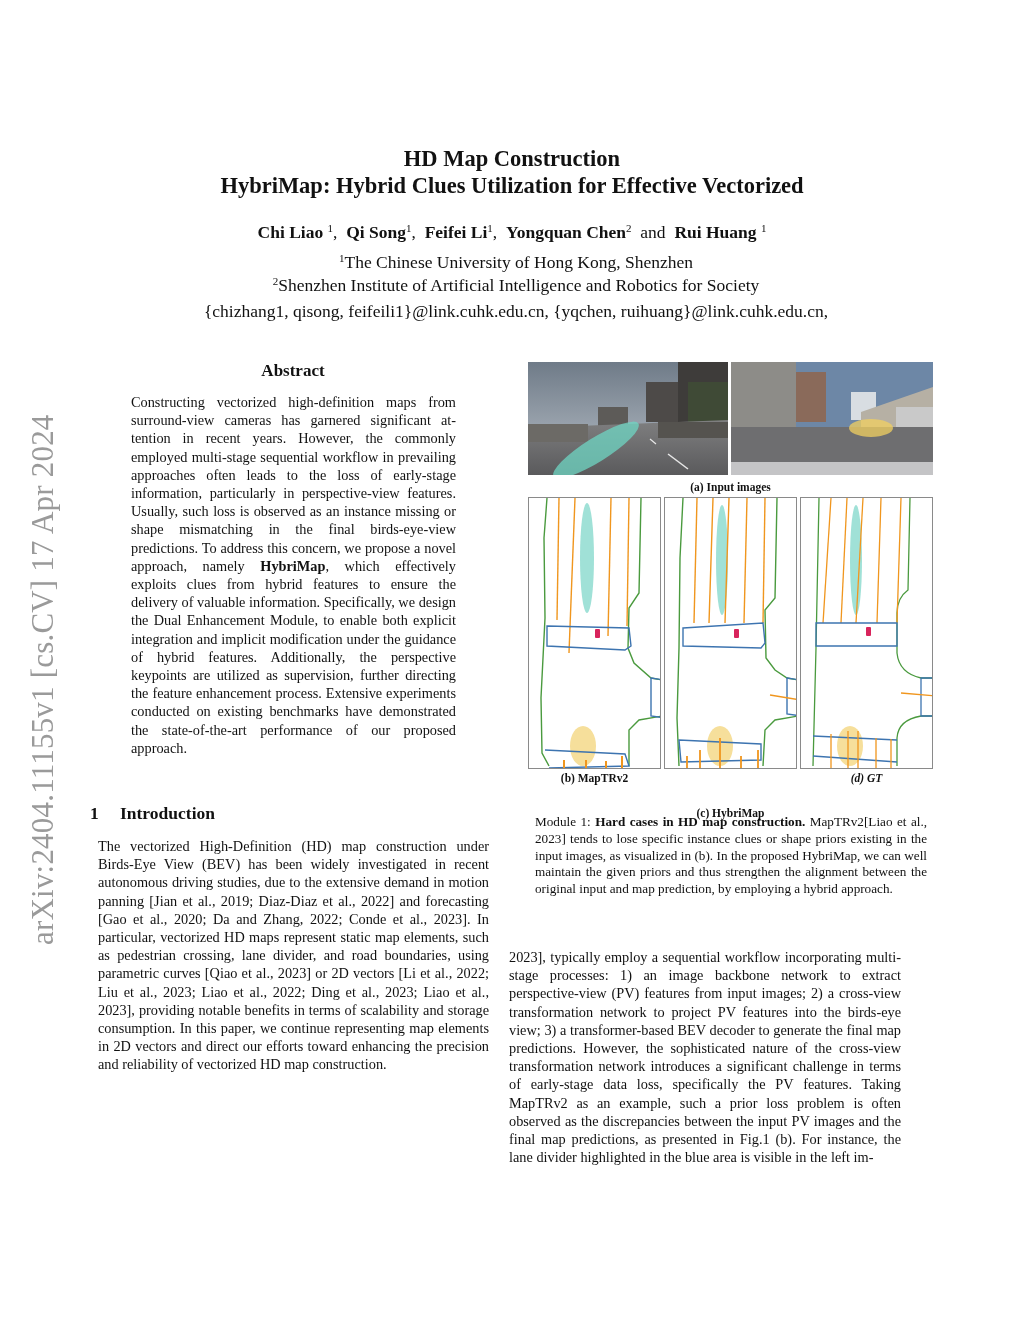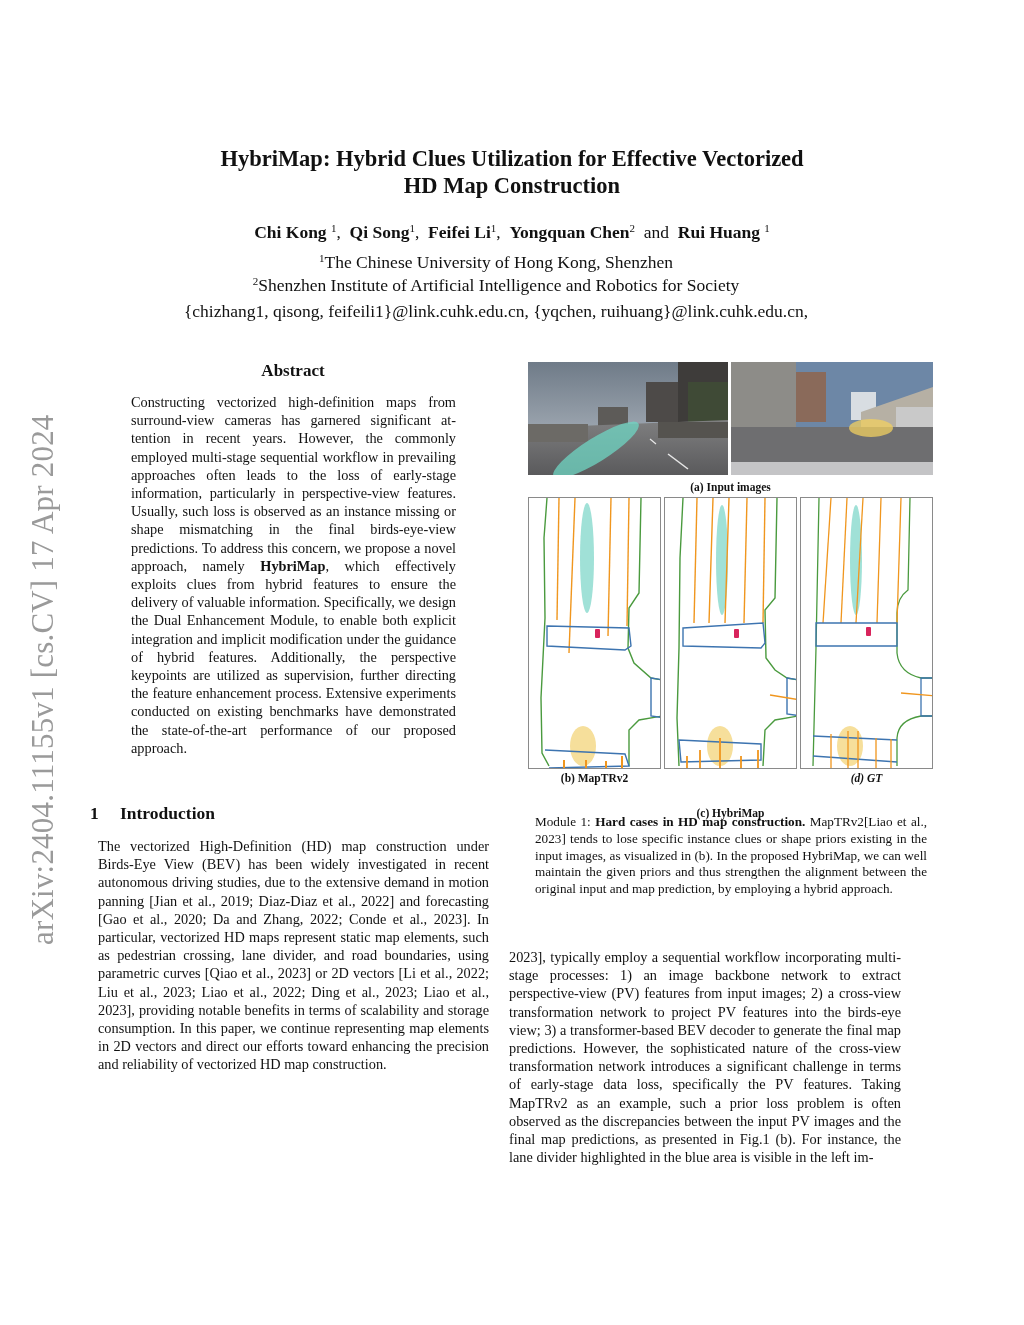--- a/index.html
+++ b/index.html
@@ -4,21 +4,21 @@
 <style>
   html, body { margin: 0; padding: 0; background: #ffffff; }
   body { width: 1024px; height: 1325px; position: relative; overflow: hidden;
          font-family: "Liberation Serif", "DejaVu Serif", serif; color: #111; }
   .abs { position: absolute; }
   #title { left: 130px; width: 764px; top: 145px; text-align: center;
            font-weight: bold; font-size: 22.5px; line-height: 27px; }
   #authors { left: 100px; width: 824px; top: 222px; text-align: center; font-size: 17.5px; }
   #authors b { font-weight: bold; }
   #authors sup { font-size: 11px; vertical-align: 6px; }
-  .affil { left: 84px; width: 824px; text-align: center; font-size: 17.5px; }
+  .affil { left: 104px; width: 824px; text-align: center; font-size: 17.5px; }
   .affil sup { font-size: 11px; vertical-align: 6px; }
   #affil1 { top: 252px; } #affil2 { top: 275px; } #emails { top: 301px; }
   #arxiv { left: 0; top: 0; width: 620px; height: 60px; color: #9a9a9a; font-size: 31px;
            transform-origin: 0 0; transform: translate(25px, 945px) rotate(-90deg);
            white-space: nowrap; letter-spacing: 0.2px; }
   .col { font-size: 14.3px; line-height: 18.2px; text-align: justify; }
   .col p { margin: 8px; hyphens: manual; }
   #abstract-head { left: 115px; width: 356px; top: 361px; text-align: center;
                    font-weight: bold; font-size: 17px; }
   #abstract { left: 123px; width: 341px; top: 385px; }
@@ -36,26 +36,26 @@
   svg { display: block; }
   .label-photo { position: absolute; top: 119px; left: 0; width: 405px; }
   .label-map { position: absolute; top: 410px; width: 133px; }
 </style>
 </head>
 <body>
 
 <div id="arxiv" class="abs">arXiv:2404.11155v1  [cs.CV]  17 Apr 2024</div>
 
 <div id="title" class="abs">
+  <div>HD Map Construction</div>
   <div>HybriMap: Hybrid Clues Utilization for Effective Vectorized</div>
-  <div>HD Map Construction</div>
 </div>
 
 <div id="authors" class="abs">
-  <b>Chi Kong</b>&nbsp;<sup>1</sup>,&nbsp;
+  <b>Chi Liao</b>&nbsp;<sup>1</sup>,&nbsp;
   <b>Qi Song</b><sup>1</sup>,&nbsp;
   <b>Feifei Li</b><sup>1</sup>,&nbsp;
   <b>Yongquan Chen</b><sup>2</sup>&nbsp;
   <span>and</span>&nbsp;
   <b>Rui Huang</b>&nbsp;<sup>1</sup>
 </div>
 
 <div id="affil1" class="abs affil"><sup>1</sup><span>The Chinese University of Hong Kong, Shenzhen</span></div>
 <div id="affil2" class="abs affil"><sup>2</sup><span>Shenzhen Institute of Artificial Intelligence and Robotics for Society</span></div>
 <div id="emails" class="abs affil">{chizhang1, qisong, feifeili1}@link.cuhk.edu.cn, {yqchen, ruihuang}@link.cuhk.edu.cn,</div>

